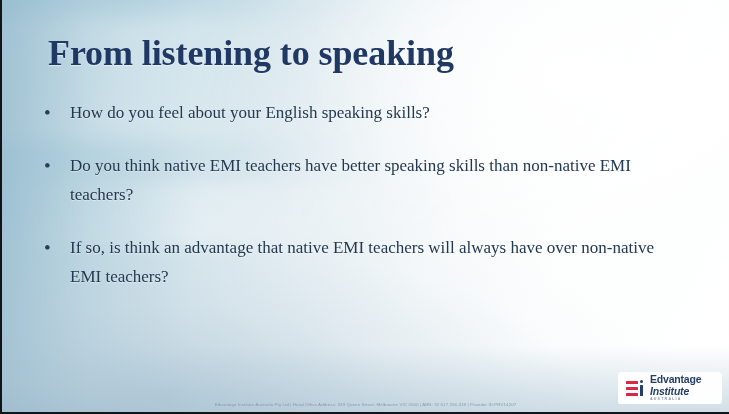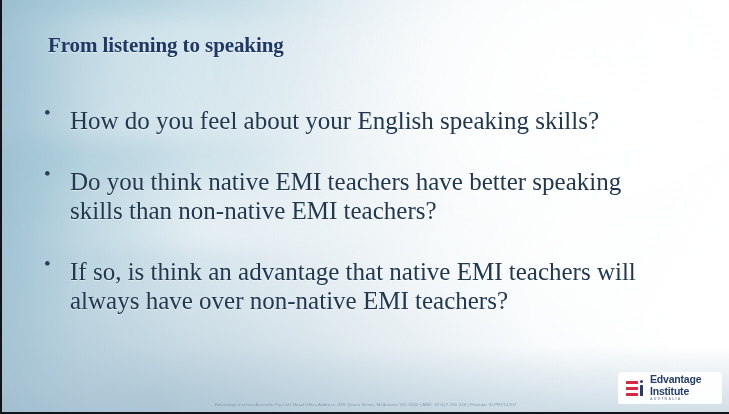--- a/index.html
+++ b/index.html
@@ -99,21 +99,21 @@
     position: absolute;
     inset: 0;
   }
 
   .page-title {
     position: absolute;
     left: 46px;
     top: 34px;
     font-family: "Liberation Serif", serif;
     font-weight: bold;
-    font-size: 21px;
+    font-size: 36px;
     line-height: 1.1;
     color: #1f3864;
     letter-spacing: -0.1px;
     white-space: nowrap;
     text-shadow: 0 1px 1px rgba(255,255,255,0.55);
   }
 
   .bullet-list {
     position: absolute;
     left: 38px;
@@ -138,25 +138,24 @@
     line-height: 29px;
     color: #2c3e57;
     text-align: left;
     padding-left: 4px;
     box-sizing: border-box;
   }
 
   .bullet-text {
     flex: 1 1 auto;
     font-family: "Liberation Serif", serif;
-    font-size: 25px;
+    font-size: 17px;
     line-height: 29px;
     color: #22384f;
     text-shadow: 0 1px 1px rgba(255,255,255,0.5);
-    margin-top: 8px;
   }
 
   
   .footer-fineprint {
     position: absolute;
     left: 0;
     right: 0;
     bottom: 5px;
     text-align: center;
     font-family: "Liberation Sans", sans-serif;
@@ -223,21 +222,21 @@
     justify-content: flex-end;
     line-height: 1;
   }
   .logo-line1, .logo-line2 {
     font-family: "Liberation Sans", sans-serif;
     font-weight: bold;
     font-size: 10.5px;
     color: #1f3864;
     letter-spacing: -0.2px;
   }
-  .logo-line2 { margin-top: 1px; }
+  .logo-line2 { margin-top: 1px; font-style: italic; }
   .logo-sub {
     font-family: "Liberation Sans", sans-serif;
     font-size: 3.6px;
     font-weight: bold;
     letter-spacing: 1.2px;
     color: #8793a6;
     margin-top: 1.5px;
   }
 </style>
 </head>

